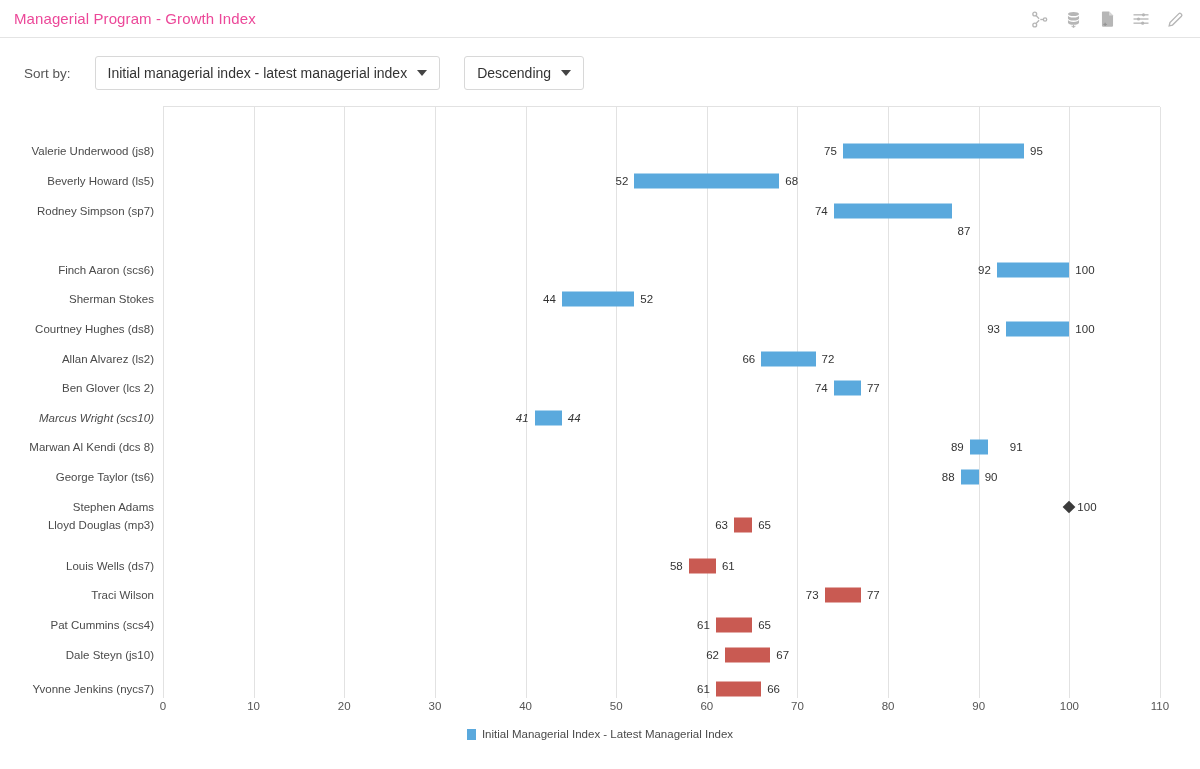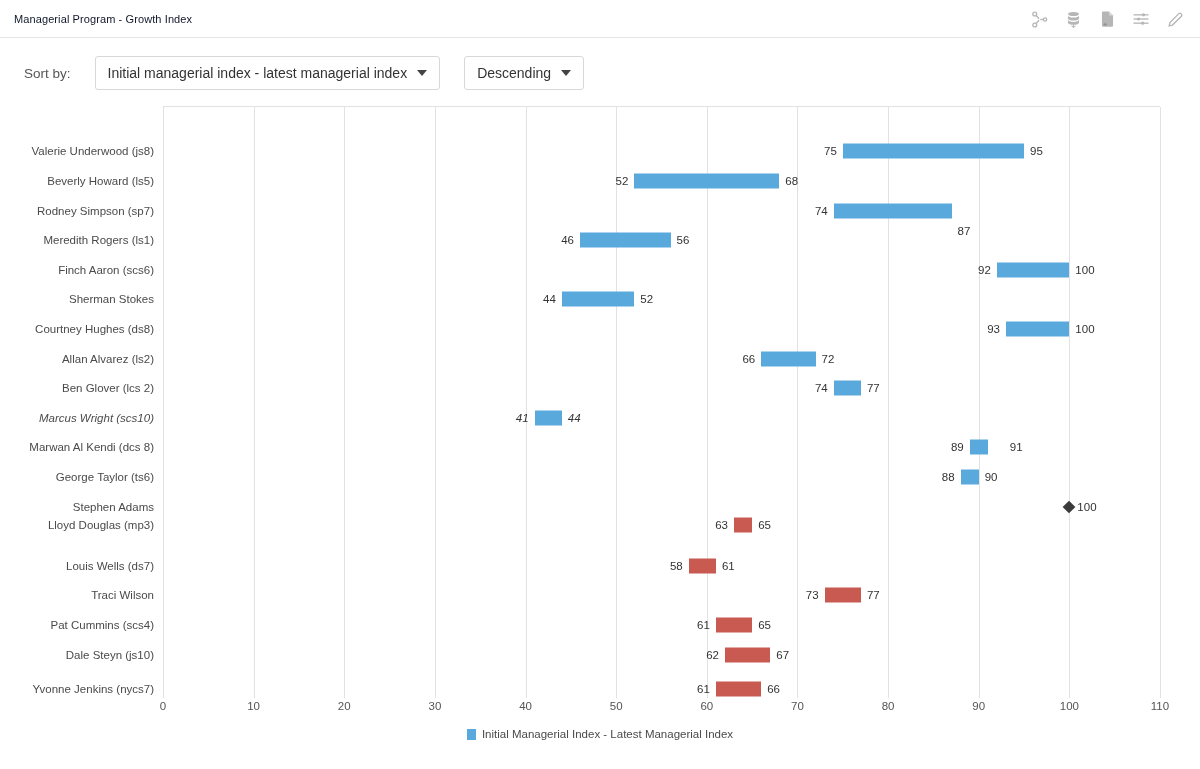--- a/index.html
+++ b/index.html
@@ -14,22 +14,22 @@
 
   
   .header {
     position: relative;
     height: 38px;
     border-bottom: 1px solid #e4e4e4;
     display: flex;
     align-items: center;
   }
   .page-title {
-    font-size: 11px;
-    color: #0f172a;
+    font-size: 15px;
+    color: #ec4899;
     padding-left: 14px;
     letter-spacing: .1px;
   }
   .header-tools {
     position: absolute;
     right: 12px; top: 0;
     height: 38px;
     display: flex;
     align-items: center;
     gap: 8px;
@@ -253,26 +253,20 @@
           <div class="bar" style="left: 47.2727%; width: 14.5455%; background: rgb(90, 169, 221);"></div>
           <div class="val start" style="right: 52.7273%; margin-right: 6px;">52</div>
           <div class="val end" style="left: 61.8182%; margin-left: 6px;">68</div>
         </div>
         <div class="row" style="top: 88.8px; height: 29.6px; padding-left: 18px;">
           <div class="ylabel">Rodney Simpson (sp7)</div>
           <div class="bar" style="left: 67.2727%; width: 11.8182%; background: rgb(90, 169, 221);"></div>
           <div class="val start" style="right: 32.7273%; margin-right: 6px;">74</div>
           <div class="val end" style="left: 79.0909%; margin-left: 6px; margin-top: 20px;">87</div>
         </div>
-        <div class="row" style="top: 118.4px; height: 29.6px;">
-          <div class="ylabel">Meredith Rogers (ls1)</div>
-          <div class="bar" style="left: 41.8182%; width: 9.09091%; background: rgb(90, 169, 221);"></div>
-          <div class="val start" style="right: 58.1818%; margin-right: 6px;">46</div>
-          <div class="val end" style="left: 50.9091%; margin-left: 6px;">56</div>
-        </div>
         <div class="row" style="top: 148px; height: 29.6px;">
           <div class="ylabel">Finch Aaron (scs6)</div>
           <div class="bar" style="left: 83.6364%; width: 7.27273%; background: rgb(90, 169, 221);"></div>
           <div class="val start" style="right: 16.3636%; margin-right: 6px;">92</div>
           <div class="val end" style="left: 90.9091%; margin-left: 6px;">100</div>
         </div>
         <div class="row" style="top: 177.6px; height: 29.6px;">
           <div class="ylabel">Sherman Stokes</div>
           <div class="bar" style="left: 40%; width: 7.27273%; background: rgb(90, 169, 221);"></div>
           <div class="val start" style="right: 60%; margin-right: 6px;">44</div>

